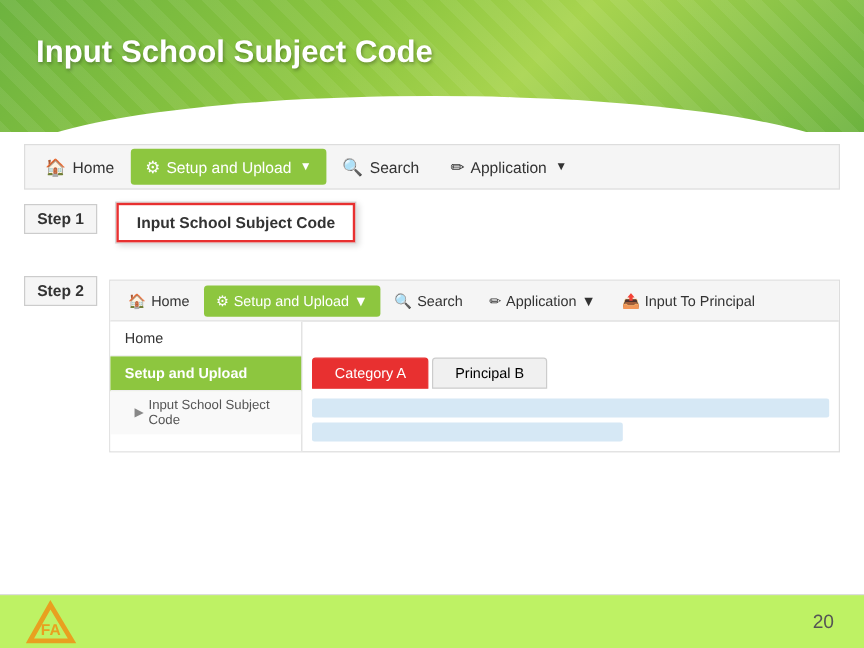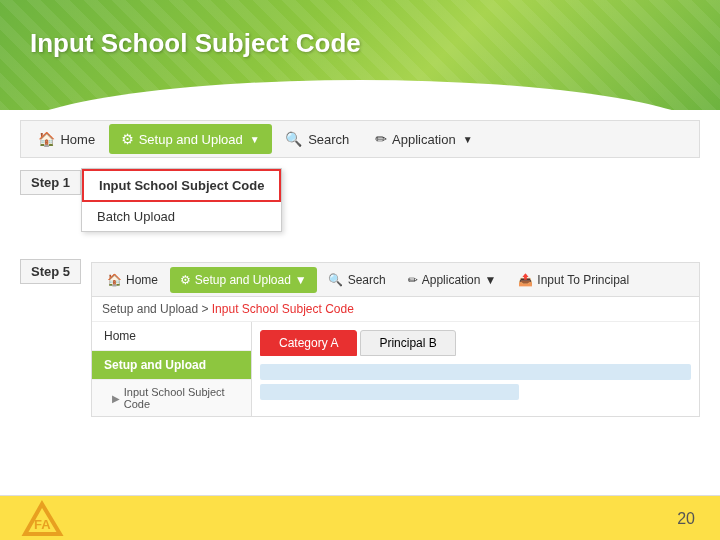--- a/index.html
+++ b/index.html
@@ -89,21 +89,21 @@
       color: #fff;
     }
     .nav-item .nav-icon { font-size: 14px; }
     .nav-caret { font-size: 10px; margin-left: 2px; }
 
     
     .step-block {
       display: flex;
       align-items: flex-start;
       margin-top: 10px;
-      gap: 0;
+      gap: 15px;
     }
 
     .step-label {
       background: #f5f5f5;
       border: 1px solid #ccc;
       padding: 4px 10px;
       font-size: 13px;
       font-weight: bold;
       color: #333;
       white-space: nowrap;
@@ -221,20 +221,21 @@
       gap: 3px;
       margin-bottom: 8px;
     }
     .tab {
       padding: 5px 18px;
       font-size: 12px;
       border: 1px solid #ccc;
       background: #f0f0f0;
       cursor: pointer;
       border-radius: 3px 3px 0 0;
+      margin-top: 22px;
     }
     .tab.active {
       background: #e83030;
       color: #fff;
       border-color: #e83030;
     }
 
     .data-rows {
       display: flex;
       flex-direction: column;
@@ -255,21 +256,21 @@
       gap: 10px;
     }
 
     
     .bottom-bar {
       position: absolute;
       bottom: 0;
       left: 0;
       width: 100%;
       height: 45px;
-      background: #fde047;
+      background: #bef264;
       border-top: 1px solid #ddd;
       display: flex;
       align-items: center;
       padding: 0 20px;
     }
     .logo-shape {
       width: 45px;
       height: 38px;
       position: relative;
     }
@@ -310,28 +311,27 @@
       <span class="nav-icon">✏</span>
       <span>Application</span>
       <span class="nav-caret">▼</span>
     </div>
   </div>
 
   <div class="step-block">
     <div class="step-label">Step 1</div>
     <div class="dropdown-menu">
       <div class="dropdown-item selected">Input School Subject Code</div>
-      <div class="dropdown-item">Batch Upload</div>
     </div>
   </div>
 
   <div class="separator"></div>
 
   <div class="step2-label-wrap">
-    <div class="step-label">Step 5</div>
+    <div class="step-label">Step 2</div>
 
     <div class="step2-container" style="flex:1;">
 
       <div class="navbar2">
         <div class="nav-item2">
           <span>🏠</span>
           <span>Home</span>
         </div>
         <div class="nav-item2 active">
           <span>⚙</span>
@@ -346,23 +346,20 @@
           <span>✏</span>
           <span>Application</span>
           <span>▼</span>
         </div>
         <div class="nav-item2">
           <span>📤</span>
           <span>Input To Principal</span>
         </div>
       </div>
 
-      <div class="breadcrumb-bar">
-        <span>Setup and Upload &gt; </span><a class="breadcrumb-link">Input School Subject Code</a>
-      </div>
 
       <div class="step2-body">
 
         <div class="sidebar">
           <div class="sidebar-item">Home</div>
           <div class="sidebar-item active">Setup and Upload</div>
           <div class="sidebar-sub">
             <span class="arrow">▶</span>
             <span>Input School Subject Code</span>
           </div>

